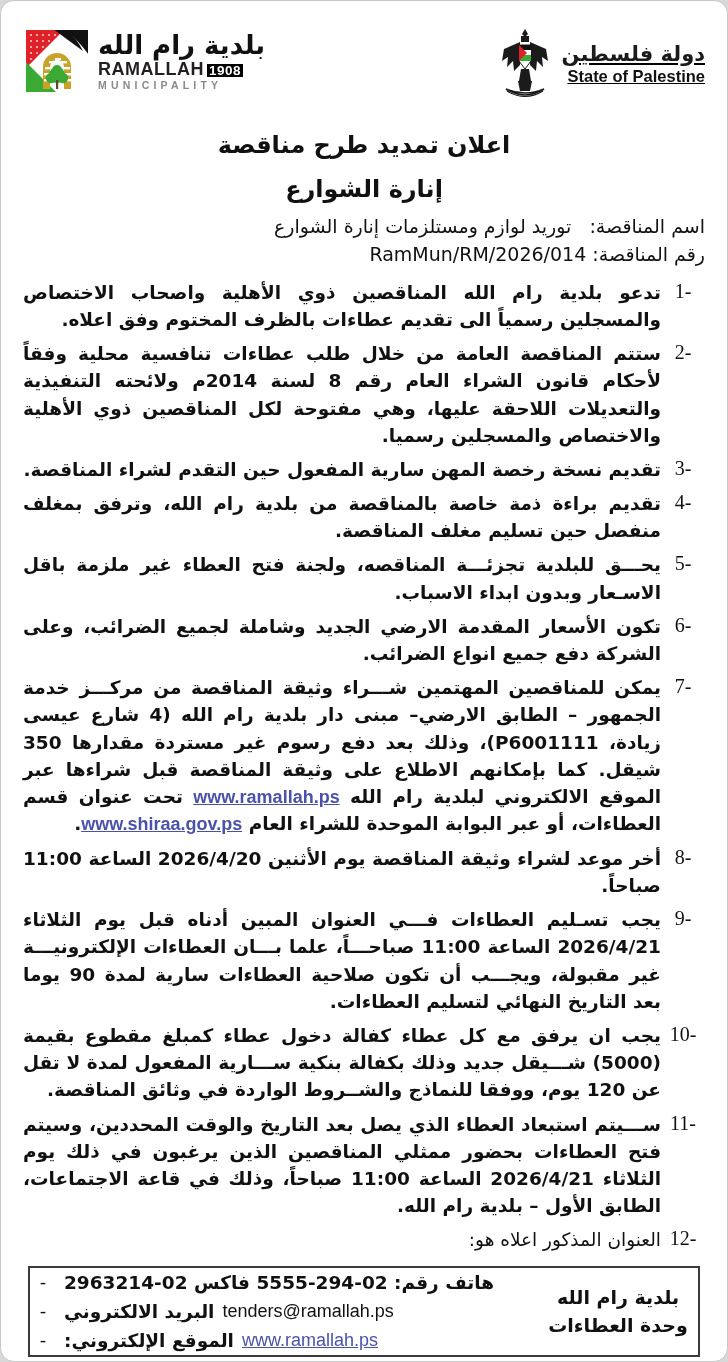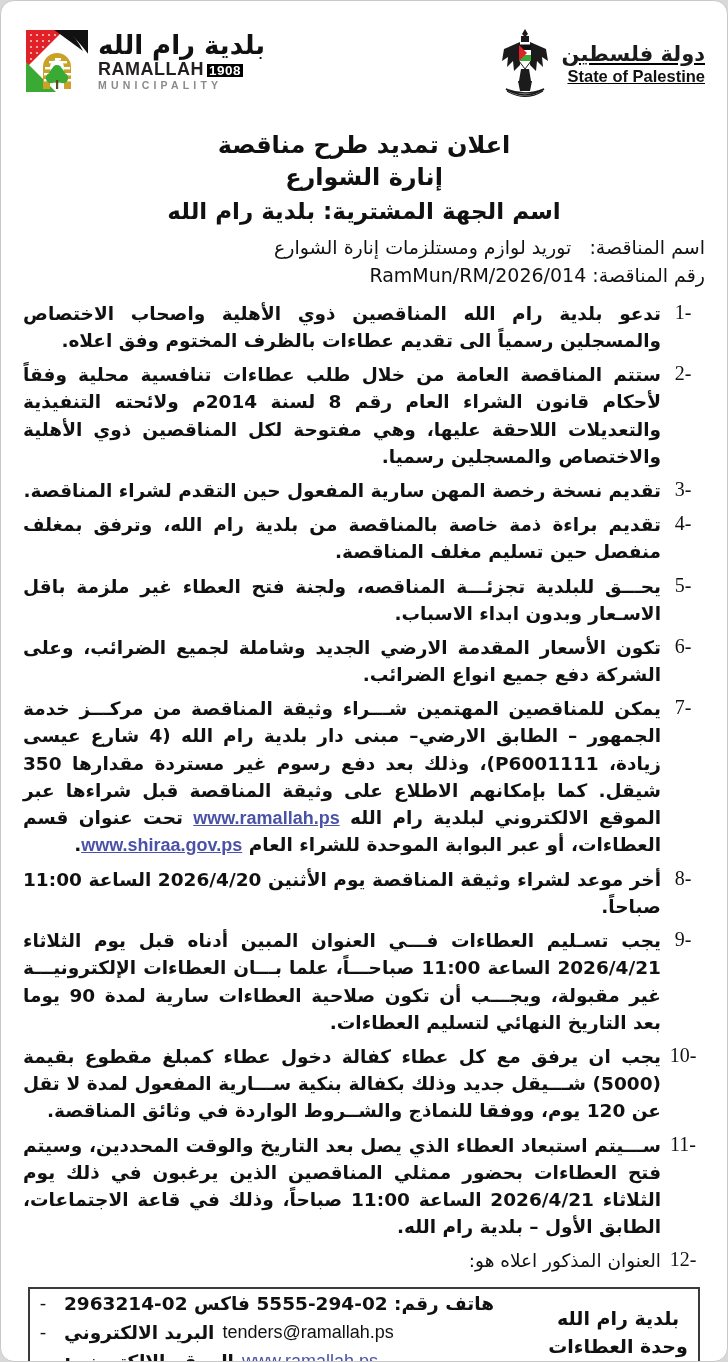--- a/index.html
+++ b/index.html
@@ -122,21 +122,21 @@
     font-size: 24px;
     font-weight: 700;
     color: #111;
     line-height: 1.35;
   }
   .title-2 {
     font-size: 24px;
     font-weight: 700;
     color: #111;
     line-height: 1.35;
-    margin-top: 0;
+    margin-top: 12px;
   }
   .title-3 {
     font-size: 23px;
     font-weight: 700;
     color: #111;
     line-height: 1.35;
     margin-top: 2px;
   }
 
   
@@ -340,21 +340,20 @@
           </g>
           <rect x="33" y="53" width="2.2" height="9" fill="#5a4a22"></rect>
           <rect x="2" y="2" width="64" height="64" fill="none" stroke="#ffffff" stroke-width="2"></rect>
         </svg>
       </div>
     </div>
 
     <div class="titles">
       <div class="title-1">اعلان تمديد طرح مناقصة</div>
       <div class="title-2">إنارة الشوارع</div>
-      <div class="title-3">اسم الجهة المشترية: بلدية رام الله</div>
     </div>
 
     <div class="meta">
       <div class="meta-line">
         <span class="lbl">اسم المناقصة:</span>
         &nbsp;
         <span>توريد لوازم ومستلزمات إنارة الشوارع</span>
       </div>
       <div class="meta-line">
         <span class="lbl">رقم المناقصة:</span>

